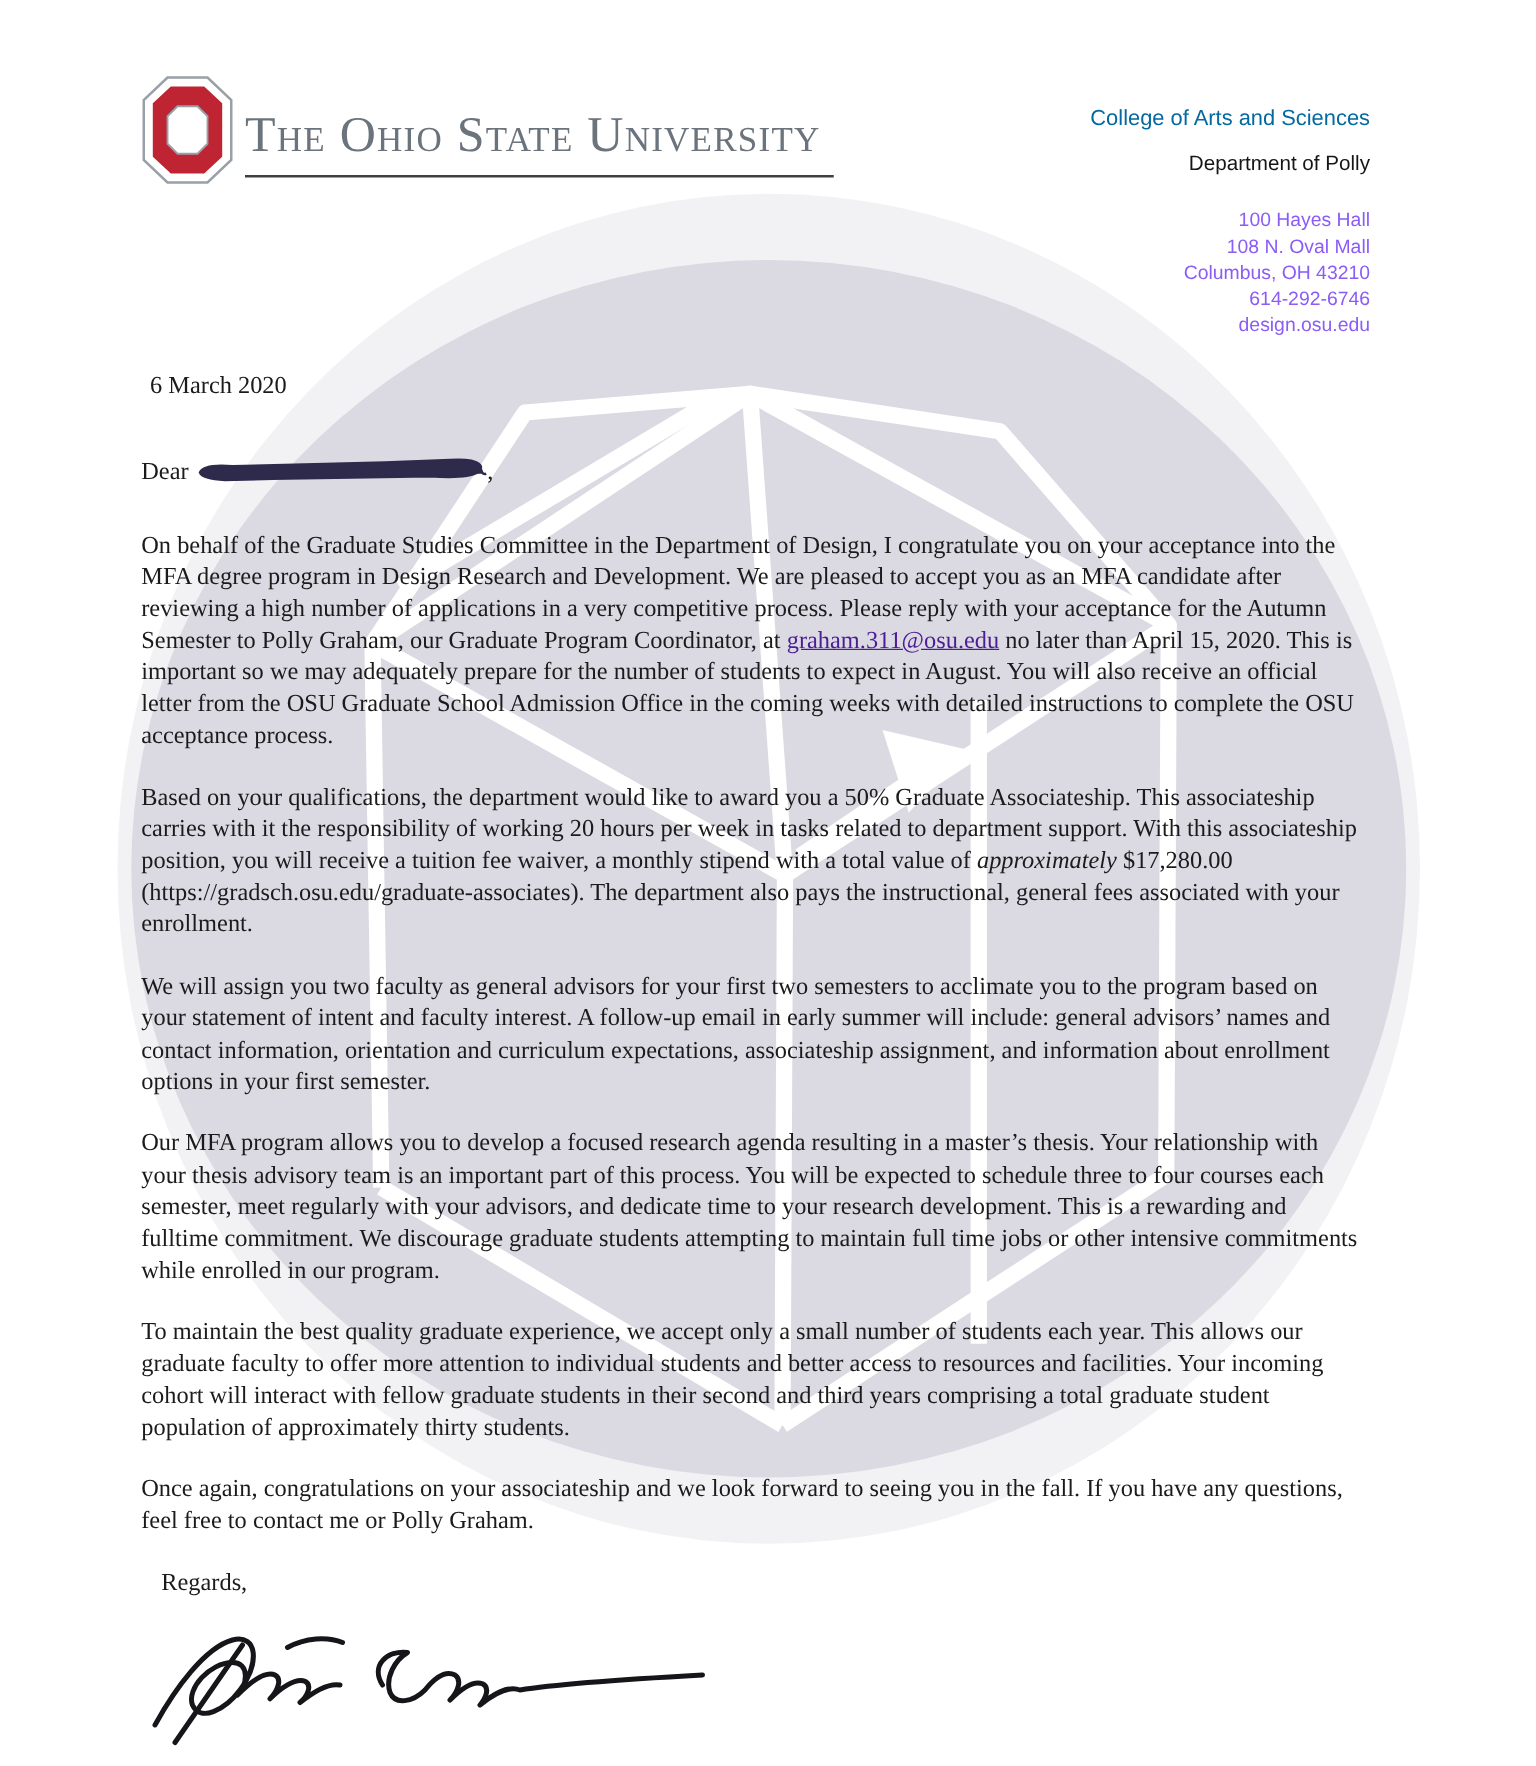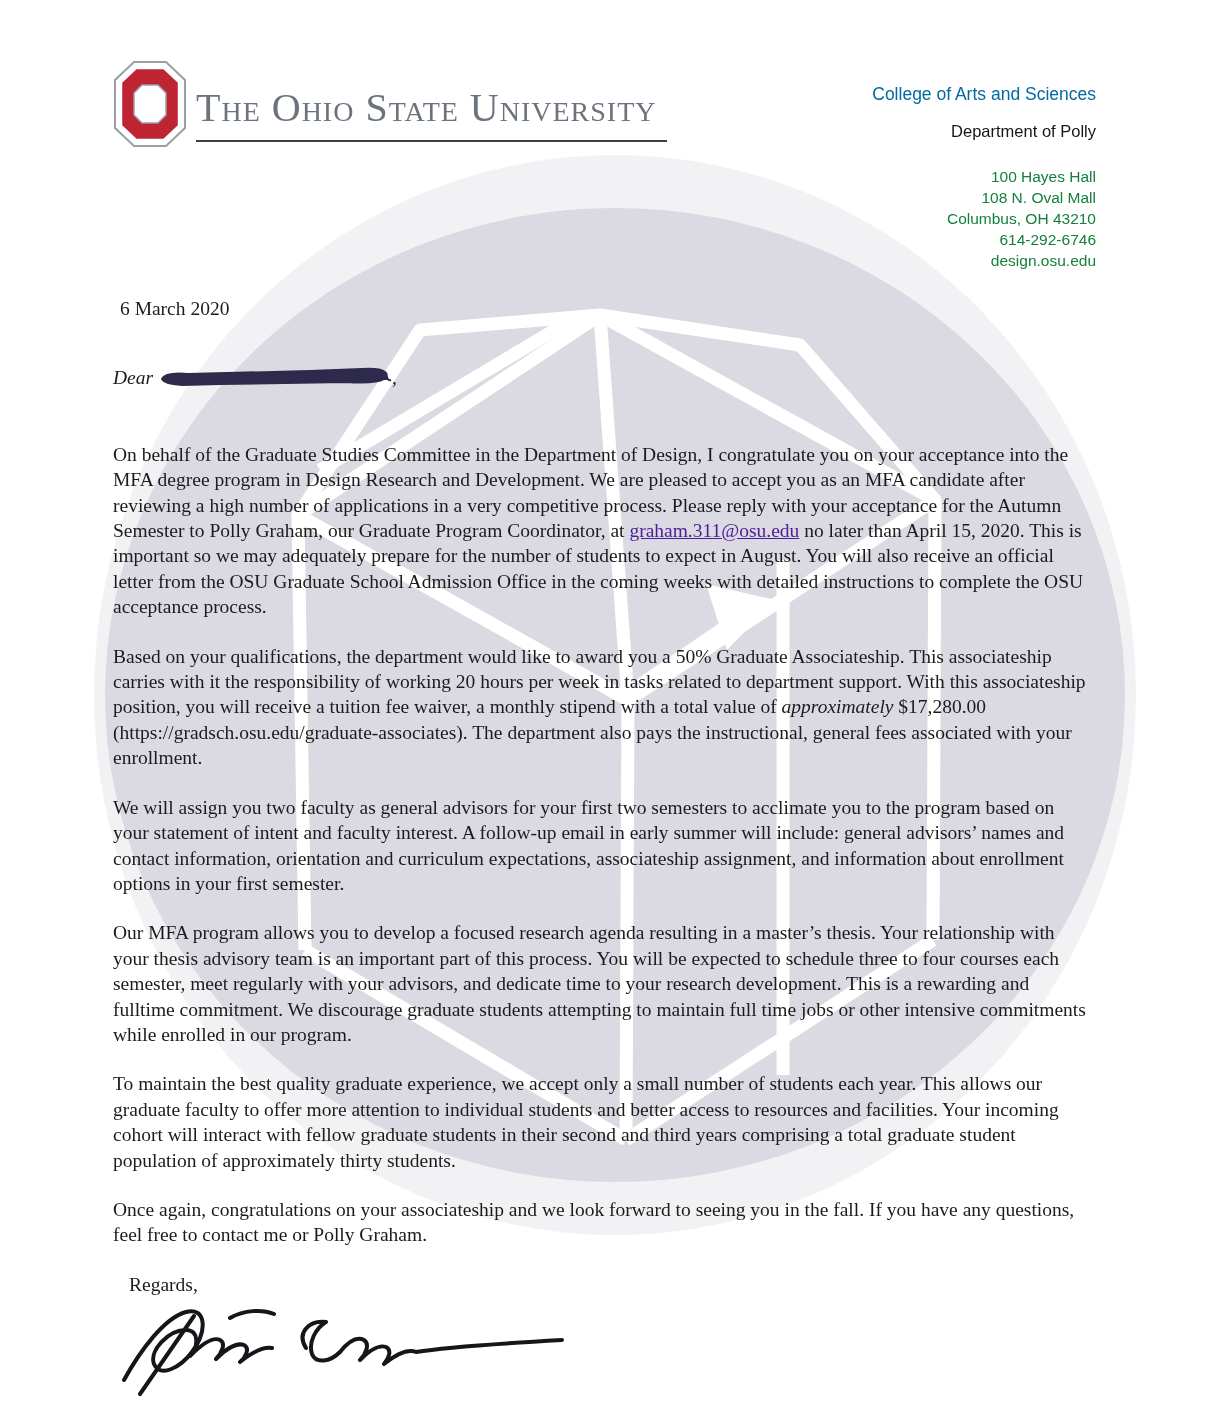--- a/index.html
+++ b/index.html
@@ -8,25 +8,25 @@
   .watermark{position:absolute;left:0;top:0;z-index:0;}
   .hdr-logo{position:absolute;left:113px;top:60px;width:74px;height:88px;z-index:2;}
   .wordmark{position:absolute;left:196px;top:84px;z-index:2;
             font-family:"Liberation Serif",serif;font-variant:small-caps;
             font-size:40px;letter-spacing:1px;color:#6b737c;
             border-bottom:2px solid #404040;padding:0 10px 9px 0;}
   .right-block{position:absolute;right:133px;top:84px;z-index:2;text-align:right;
                font-family:"Liberation Sans","DejaVu Sans",sans-serif;}
   .college{font-size:17.5px;color:#0369a1;margin:0 0 17px 0;}
   .dept{font-size:16.5px;color:#161616;margin:0 0 25px 0;}
-  .addr-line{font-size:15.5px;line-height:21px;color:#15803d;text-align:right;}
+  .addr-line{font-size:15.5px;line-height:21px;color:#8b5cf6;text-align:right;}
   .content{position:absolute;left:113px;top:296px;width:973px;z-index:2;
            font-size:19.5px;line-height:25.4px;color:#1b1b1b;}
   .date{margin:0 0 44px 7px;}
-  .salutation{margin:0 0 51px 0;white-space:nowrap;font-style:italic;}
+  .salutation{margin:0 0 33px 0;white-space:nowrap;}
   .scribble{vertical-align:-3px;margin-left:2px;}
   .body-p{margin:0 0 24px 0;}
   .em-link{color:#4c1d95;text-decoration:underline;cursor:pointer;font-family:Liberation Serif, serif;}
   .closing{margin:16px;}
   .signature{position:absolute;left:110px;top:1296px;z-index:2;}
   em{font-style:italic;}
 </style>
 </head>
 <body>
 

